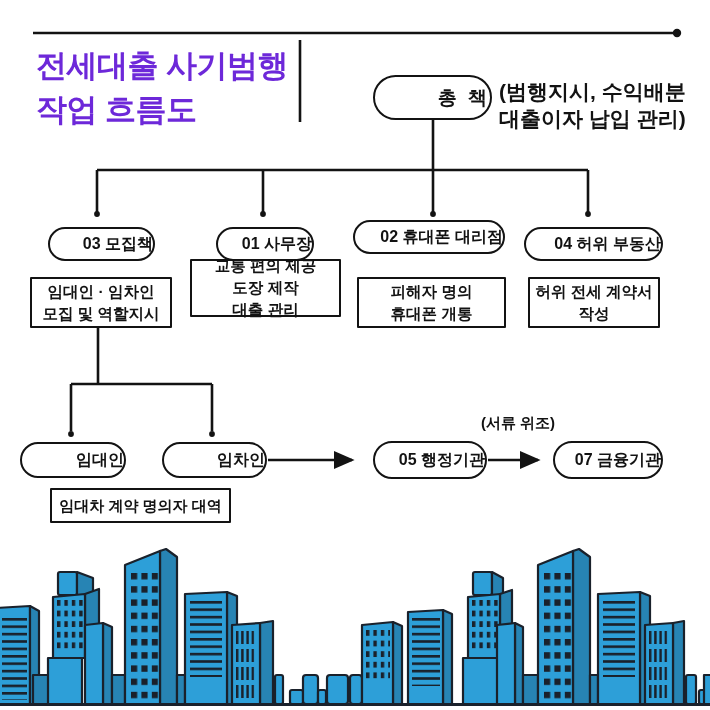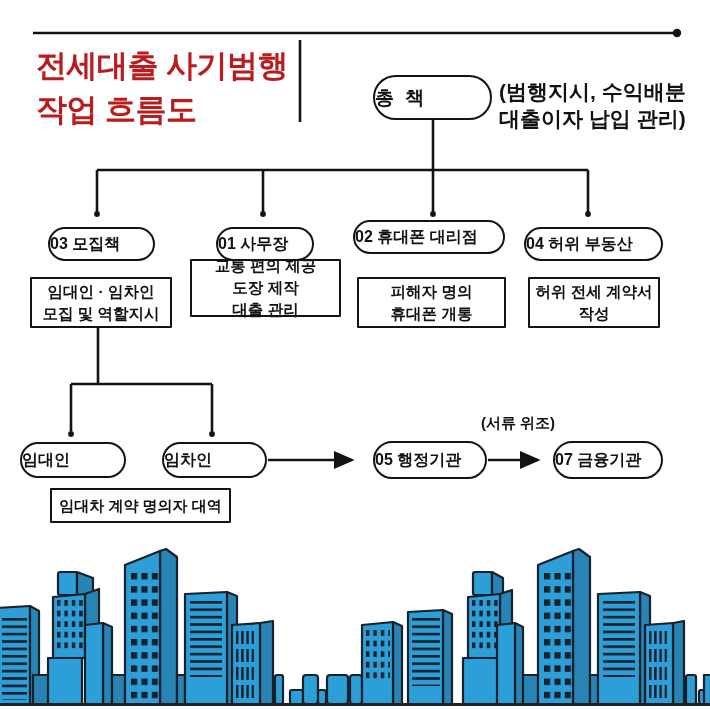--- a/index.html
+++ b/index.html
@@ -6,22 +6,22 @@
     --face:#2D9FD8;
     --side:#2784B4;
     --ink:#1A212B;
     --line:#131313;
   }
   *{box-sizing:border-box;margin:0;padding:0}
   body{background:#fff;font-family:"Liberation Sans","DejaVu Sans",sans-serif}
   .stage{position:relative;width:710px;height:710px;background:#ffffff;overflow:hidden;color:#121212}
   svg{display:block}
   .connector-layer{position:absolute;left:0;top:0;width:710px;height:710px;pointer-events:none}
-  .title{position:absolute;left:36px;top:44px;font-size:31px;font-weight:800;line-height:1.42;letter-spacing:-0.5px;color:#b91c1c}
-  .pill{position:absolute;display:flex;align-items:center;justify-content:flex-start;background:#fff;
+  .title{position:absolute;left:36px;top:44px;font-size:31px;font-weight:800;line-height:1.42;letter-spacing:-0.5px;color:#6d28d9}
+  .pill{position:absolute;display:flex;align-items:center;justify-content:flex-end;background:#fff;
         border:2.5px solid #131313;border-radius:26px;font-weight:700;font-size:16px;white-space:nowrap}
   .pill.root{font-size:19px;letter-spacing:3px;border-width:2.7px}
   .box{position:absolute;display:flex;align-items:center;justify-content:center;background:#fff;
        border:2.5px solid #131313;border-radius:1px;font-weight:700;font-size:15.5px;
        text-align:center;line-height:1.42;white-space:pre-line}
   .note{position:absolute;font-weight:700;font-size:21px;line-height:1.3;white-space:pre-line}
   .arrow-label{position:absolute;font-weight:700;font-size:15px;text-align:center;white-space:nowrap}
   
   #root-pill{left:373px;top:75px;width:119px;height:45px}
   #node-03{left:48px;top:227px;width:107px;height:34px}

